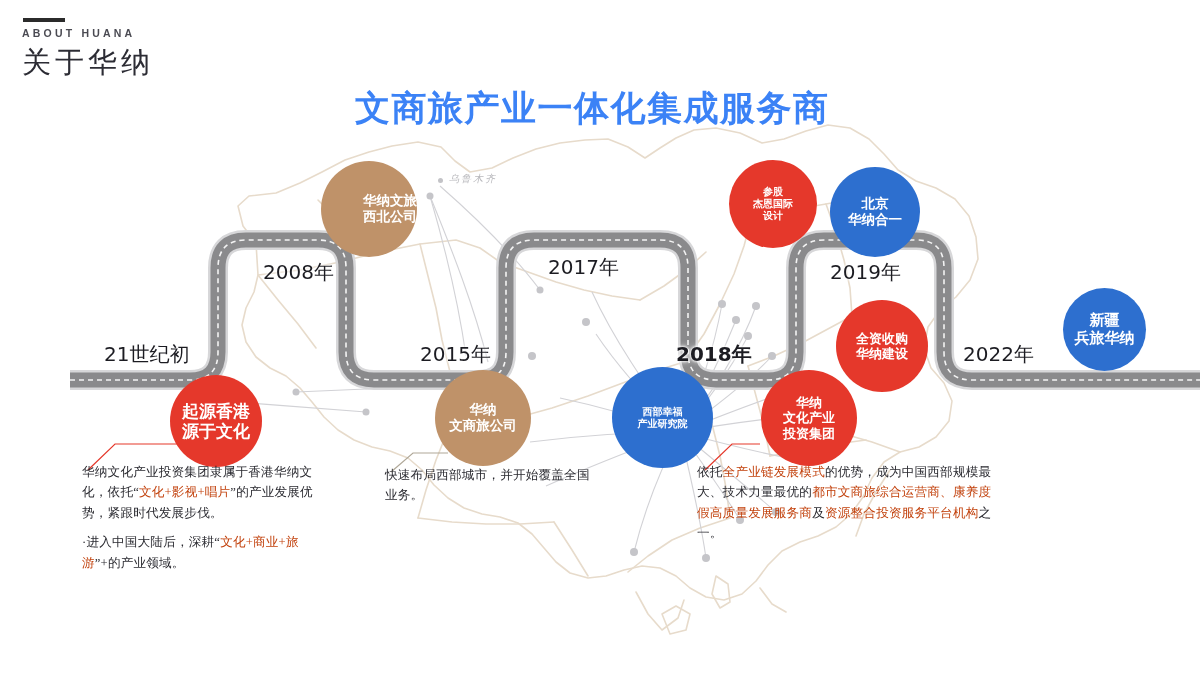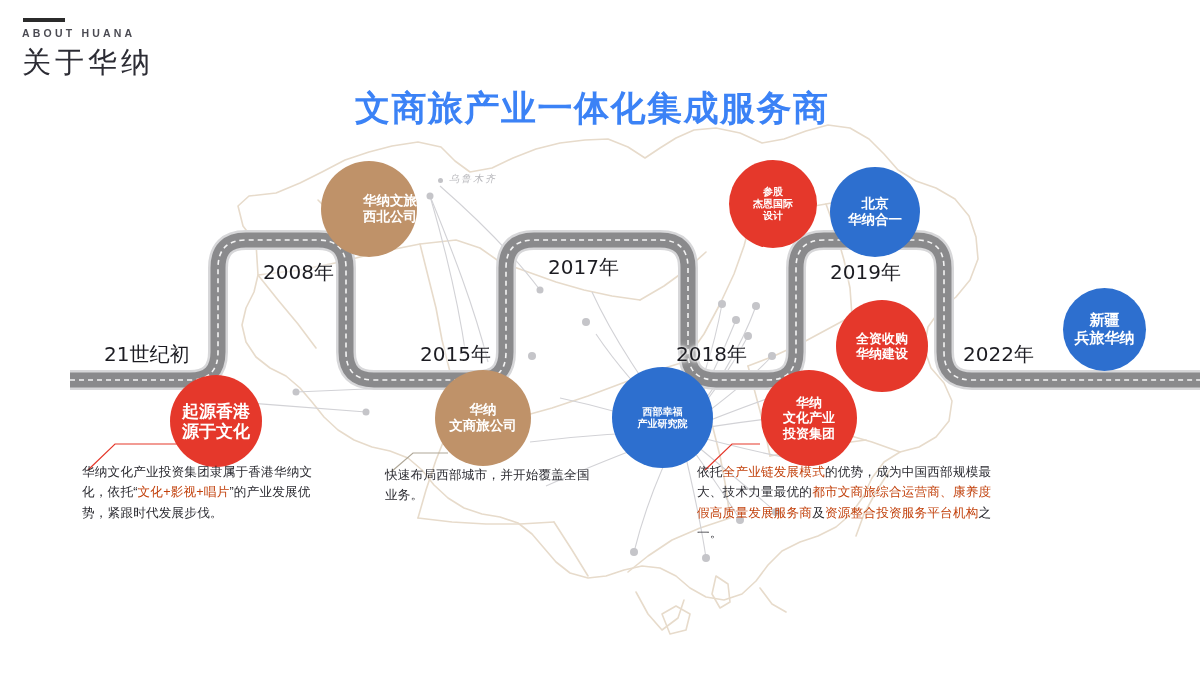--- a/index.html
+++ b/index.html
@@ -68,21 +68,21 @@
   .node span { display: block; }
   .node.red  { background: #e5382b; }
   .node.blue { background: #2d6fcf; }
   .node.tan  { background: #bf9269; }
 
   
   .caption {
     position: absolute; z-index: 6;
     font-size: 12.6px; line-height: 1.62;
     color: #2a2a30; letter-spacing: 0.2px;
-    font-family: Liberation Sans, sans-serif;
+    font-family: Liberation Serif, serif;
   }
   .caption p { margin: 0 0 9px 0; }
   .caption p:last-child { margin-bottom: 0; }
   .hl { color: #c2410c; }
   .map-label {
     position: absolute; z-index: 4;
     font-size: 10px; color: #b9b9bd; letter-spacing: 2px;
     font-family: "DejaVu Sans", "Liberation Sans", sans-serif;
     white-space: nowrap;
   }
@@ -246,21 +246,21 @@
   </svg>
 
   <div class="map-dot" style="left:438px; top:178px;"></div>
   <div class="map-label" style="left:449px; top:172px;font-style:italic;">乌鲁木齐</div>
 
   <div id="years-host">
       <div class="year" style="left: 104px; top: 341px;">21世纪初</div>
       <div class="year" style="left: 263px; top: 259px;">2008年</div>
       <div class="year" style="left: 404px; top: 341px; margin-left: 16px;">2015年</div>
       <div class="year" style="left: 548px; top: 254px;">2017年</div>
-      <div class="year" style="left: 676px; top: 341px;">2018年</div>
+      <div class="year" style="left: 676px; top: 341px; font-weight: bold;">2018年</div>
       <div class="year" style="left: 830px; top: 259px; text-align: center;">2019年</div>
       <div class="year" style="left: 963px; top: 341px;">2022年</div>
     </div>
   <div id="nodes-host">
       <div class="node red" style="left: 170px; top: 375px; width: 92px; height: 92px; font-size: 17px;">
         <div>
           <span>起源香港</span>
           <span>源于文化</span>
         </div>
       </div>
@@ -311,20 +311,21 @@
       <div class="node blue" style="left: 1063px; top: 288px; width: 83px; height: 83px; font-size: 15px;">
         <div>
           <span>新疆</span>
           <span>兵旅华纳</span>
         </div>
       </div>
     </div>
   <div id="captions-host">
       <div class="caption" style="left: 82px; top: 462px; width: 232px;">
         <p><span>华纳文化产业投资集团隶属于香港华纳文化，依托“</span><span class="hl">文化+影视+唱片</span><span>”的产业发展优势，紧跟时代发展步伐。</span></p>
+        <p><span>·进入中国大陆后，深耕“</span><span class="hl">文化+商业+旅游</span><span>”+的产业领域。</span></p>
       </div>
       <div class="caption" style="left: 385px; top: 465px; width: 215px;">
         <p><span>快速布局西部城市，并开始覆盖全国业务。</span></p>
       </div>
       <div class="caption" style="left: 697px; top: 462px; width: 300px;">
         <p><span>依托</span><span class="hl">全产业链发展模式</span><span>的优势，成为中国西部规模最大、技术力量最优的</span><span class="hl">都市文商旅综合运营商、康养度假高质量发展服务商</span><span>及</span><span class="hl">资源整合投资服务平台机构</span><span>之一。</span></p>
       </div>
     </div>
 
 </div>

